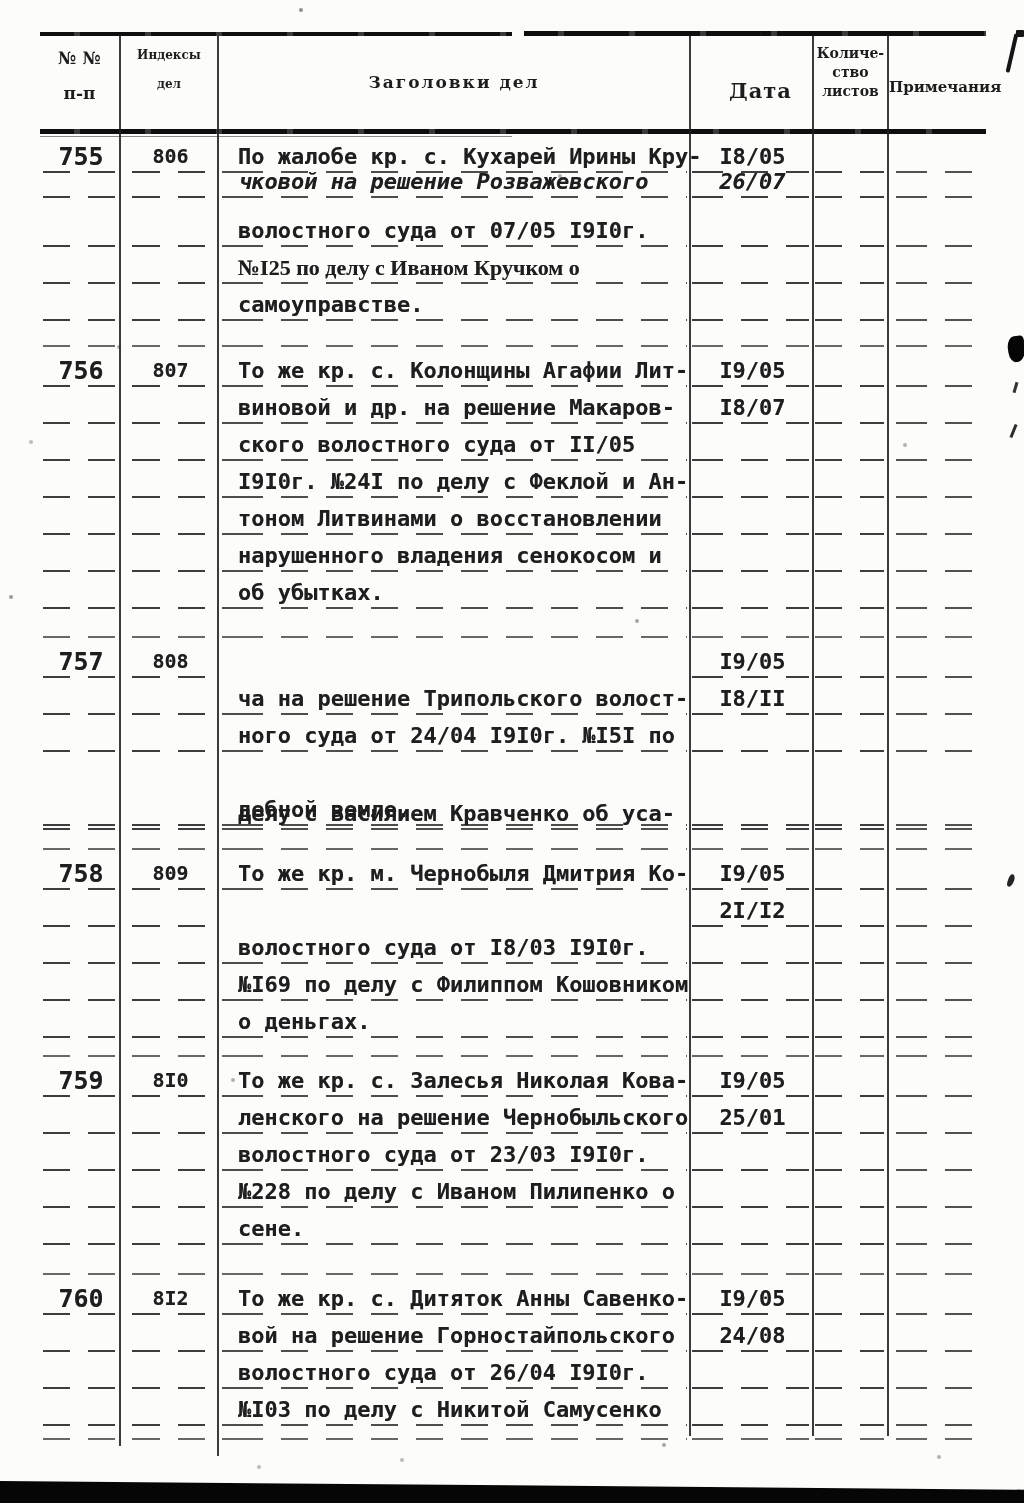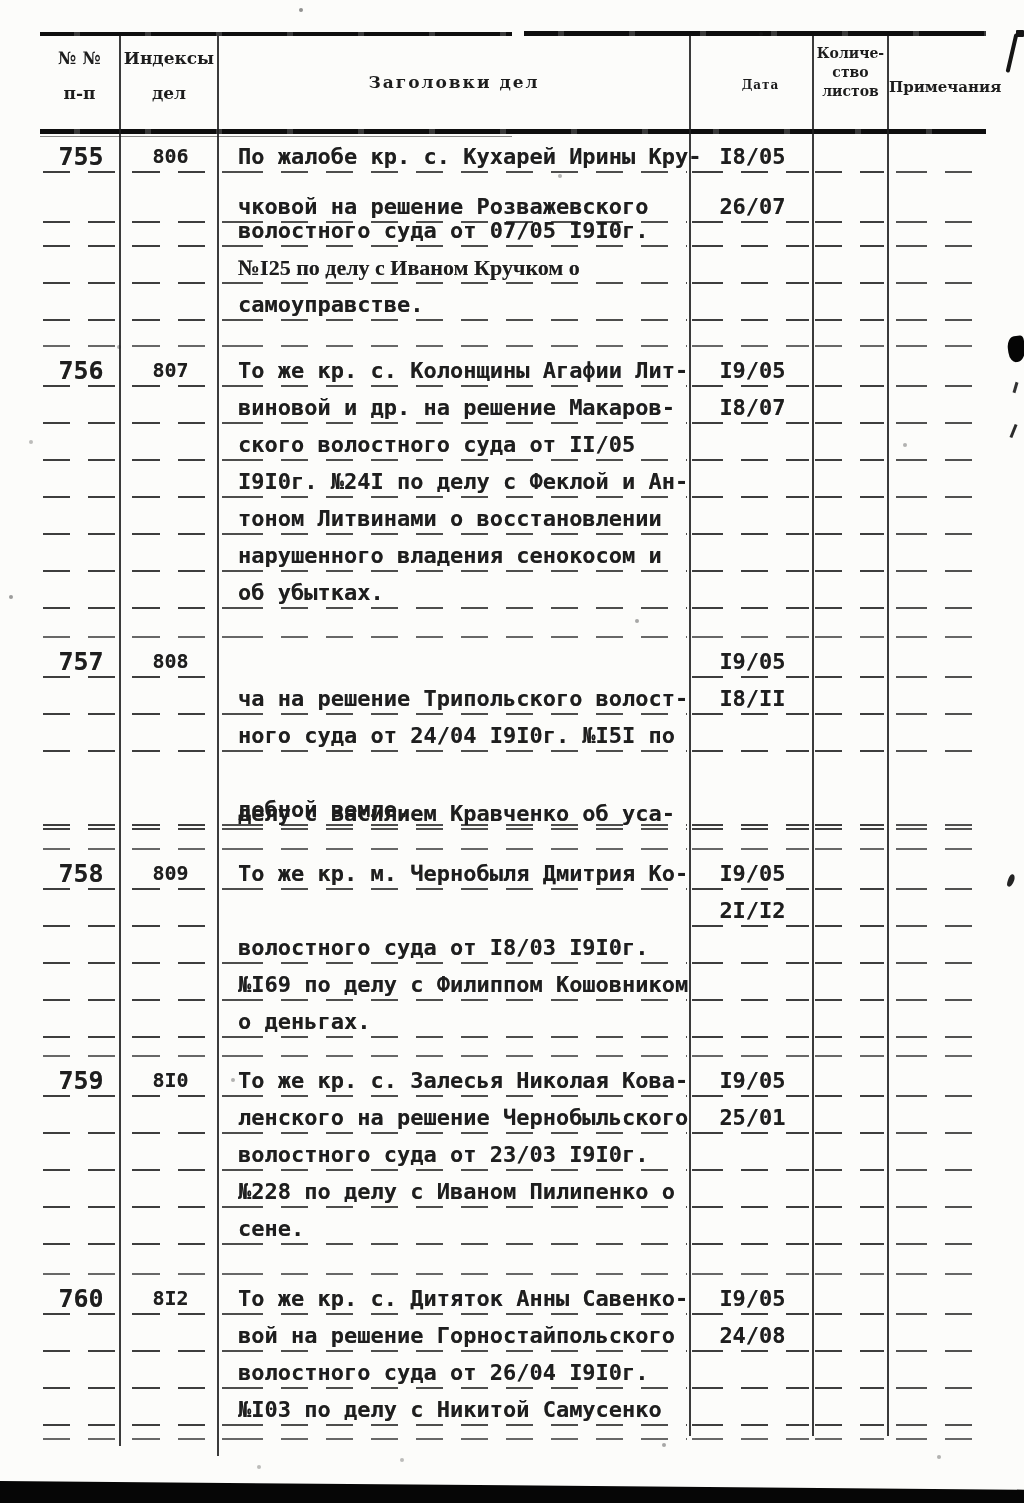--- a/index.html
+++ b/index.html
@@ -21,24 +21,24 @@
   }
 
   
   .hcell {
     position:absolute; text-align:center;
     font-family:"DejaVu Serif", serif; font-weight:600; color:#1d1d1d;
   }
   .hcell .cap { display:block; }
   .h-no   { left:40px;  top:48px;  width:79px;  font-size:17px; }
   .h-no .cap + .cap { margin-top:15px; }
-  .h-index{ left:121px; top:48px;  width:96px;  font-size:17px; }
+  .h-index{ left:121px; top:48px;  width:96px;  font-size:12px; }
   .h-index .cap + .cap { margin-top:15px; }
   .h-title{ left:219px; top:72px;  width:470px; font-size:17px; letter-spacing:2px; }
-  .h-date { left:691px; top:78px;  width:139px; font-size:12px; letter-spacing:1px; }
+  .h-date { left:691px; top:78px;  width:139px; font-size:21px; letter-spacing:1px; }
   .h-sheets{ left:814px; top:44px; width:73px;  font-size:14px; line-height:19px; }
   .h-notes{ left:889px; top:78px;  width:97px;  font-size:15px; }
 
   
   .slot { position:absolute; left:40px; width:946px; }
   .cell { position:absolute; top:0; bottom:0; }
   .cell::after {
     content:""; position:absolute; left:1px; right:1px; bottom:2px; height:2px;
     background:repeating-linear-gradient(90deg, rgba(20,20,20,.82) 0 27px, rgba(20,20,20,0) 27px 45px);
   }
@@ -145,21 +145,21 @@
         </div>
         <div class="cell c3">
           <span class="txt">По жалобе кр. с. Кухарей Ирины Кру-</span>
         </div>
         <div class="cell c4">
           <span class="txt">I8/05</span>
         </div>
         <div class="cell c5"></div>
         <div class="cell c6"></div>
       </div>
-      <div class="slot" style="top: 188px; height: 37px;">
+      <div class="slot" style="top: 163px; height: 37px; font-style: italic;">
         <div class="cell c1"></div>
         <div class="cell c2"></div>
         <div class="cell c3">
           <span class="txt">чковой на решение Розважевского</span>
         </div>
         <div class="cell c4">
           <span class="txt">26/07</span>
         </div>
         <div class="cell c5"></div>
         <div class="cell c6"></div>

